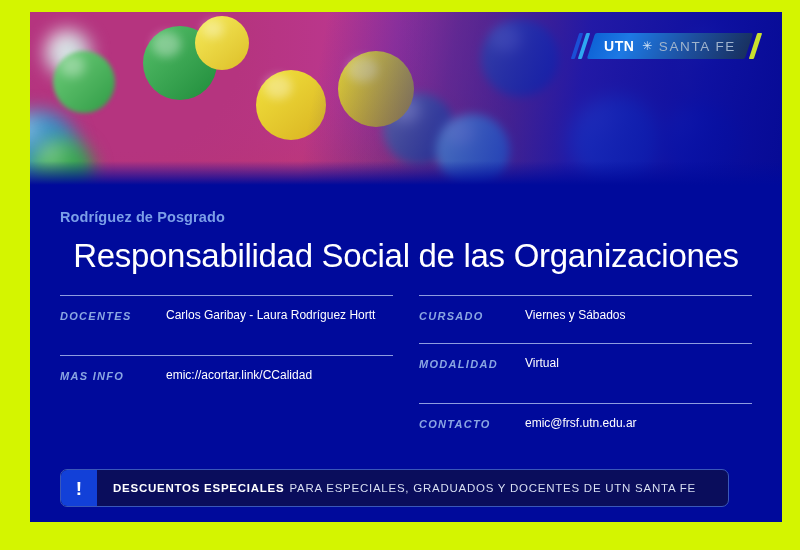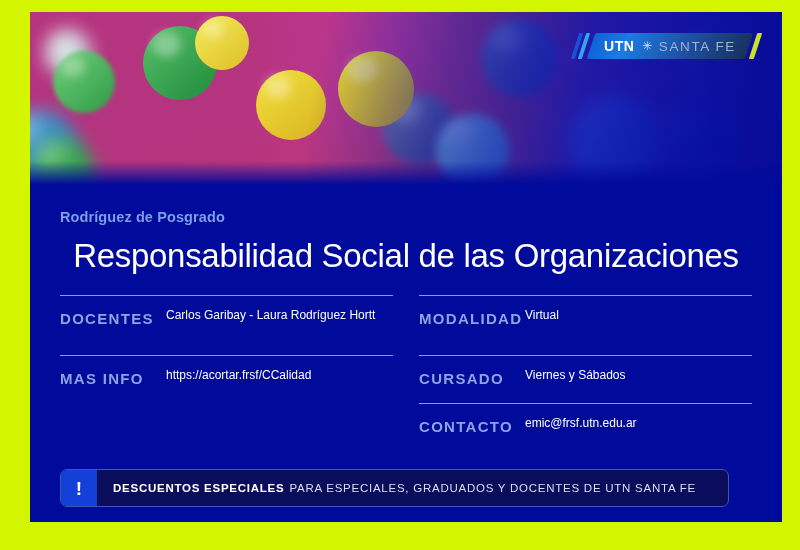--- a/index.html
+++ b/index.html
@@ -145,23 +145,23 @@
   }
   .col { display:flex; flex-direction:column; }
 
   .row {
     display:flex; align-items:flex-start;
     border-top:1px solid rgba(190,205,245,.75);
     padding:11px 0 11px 0;
     min-height:48px;
   }
   .row .k {
-    color:#8aa6e2; font-size:15px; font-weight:bold;
+    color:#8aa6e2; font-size:11px; font-weight:bold;
     letter-spacing:1.3px; text-transform:uppercase;
-    width:106px; flex:0 0 106px; padding-top:3px;
+    width:106px; flex:0 0 106px; padding-top:3px;font-style:italic;
   }
   .row .v {
     color:#ffffff; font-size:12px; line-height:1.38; flex:1;
   }
   .row.tall { min-height:60px; }
 
   
   .banner-wrap { padding: 18px 30px 0 30px; }
   .banner {
     display:inline-flex; align-items:stretch;
@@ -303,32 +303,32 @@
 
       <div class="info">
 
         <div class="col">
           <div class="row tall">
             <div class="k">DOCENTES</div>
             <div class="v">Carlos Garibay - Laura Rodríguez Hortt</div>
           </div>
           <div class="row">
             <div class="k">MAS INFO</div>
-            <div class="v">https://acortar.frsf/CCalidad</div>
+            <div class="v">emic://acortar.link/CCalidad</div>
           </div>
         </div>
 
         <div class="col">
+          <div class="row">
+            <div class="k">CURSADO</div>
+            <div class="v">Viernes y Sábados</div>
+          </div>
           <div class="row tall">
             <div class="k">MODALIDAD</div>
             <div class="v">Virtual</div>
-          </div>
-          <div class="row">
-            <div class="k">CURSADO</div>
-            <div class="v">Viernes y Sábados</div>
           </div>
           <div class="row">
             <div class="k">CONTACTO</div>
             <div class="v">emic@frsf.utn.edu.ar</div>
           </div>
         </div>
 
       </div>
     </div>
 

